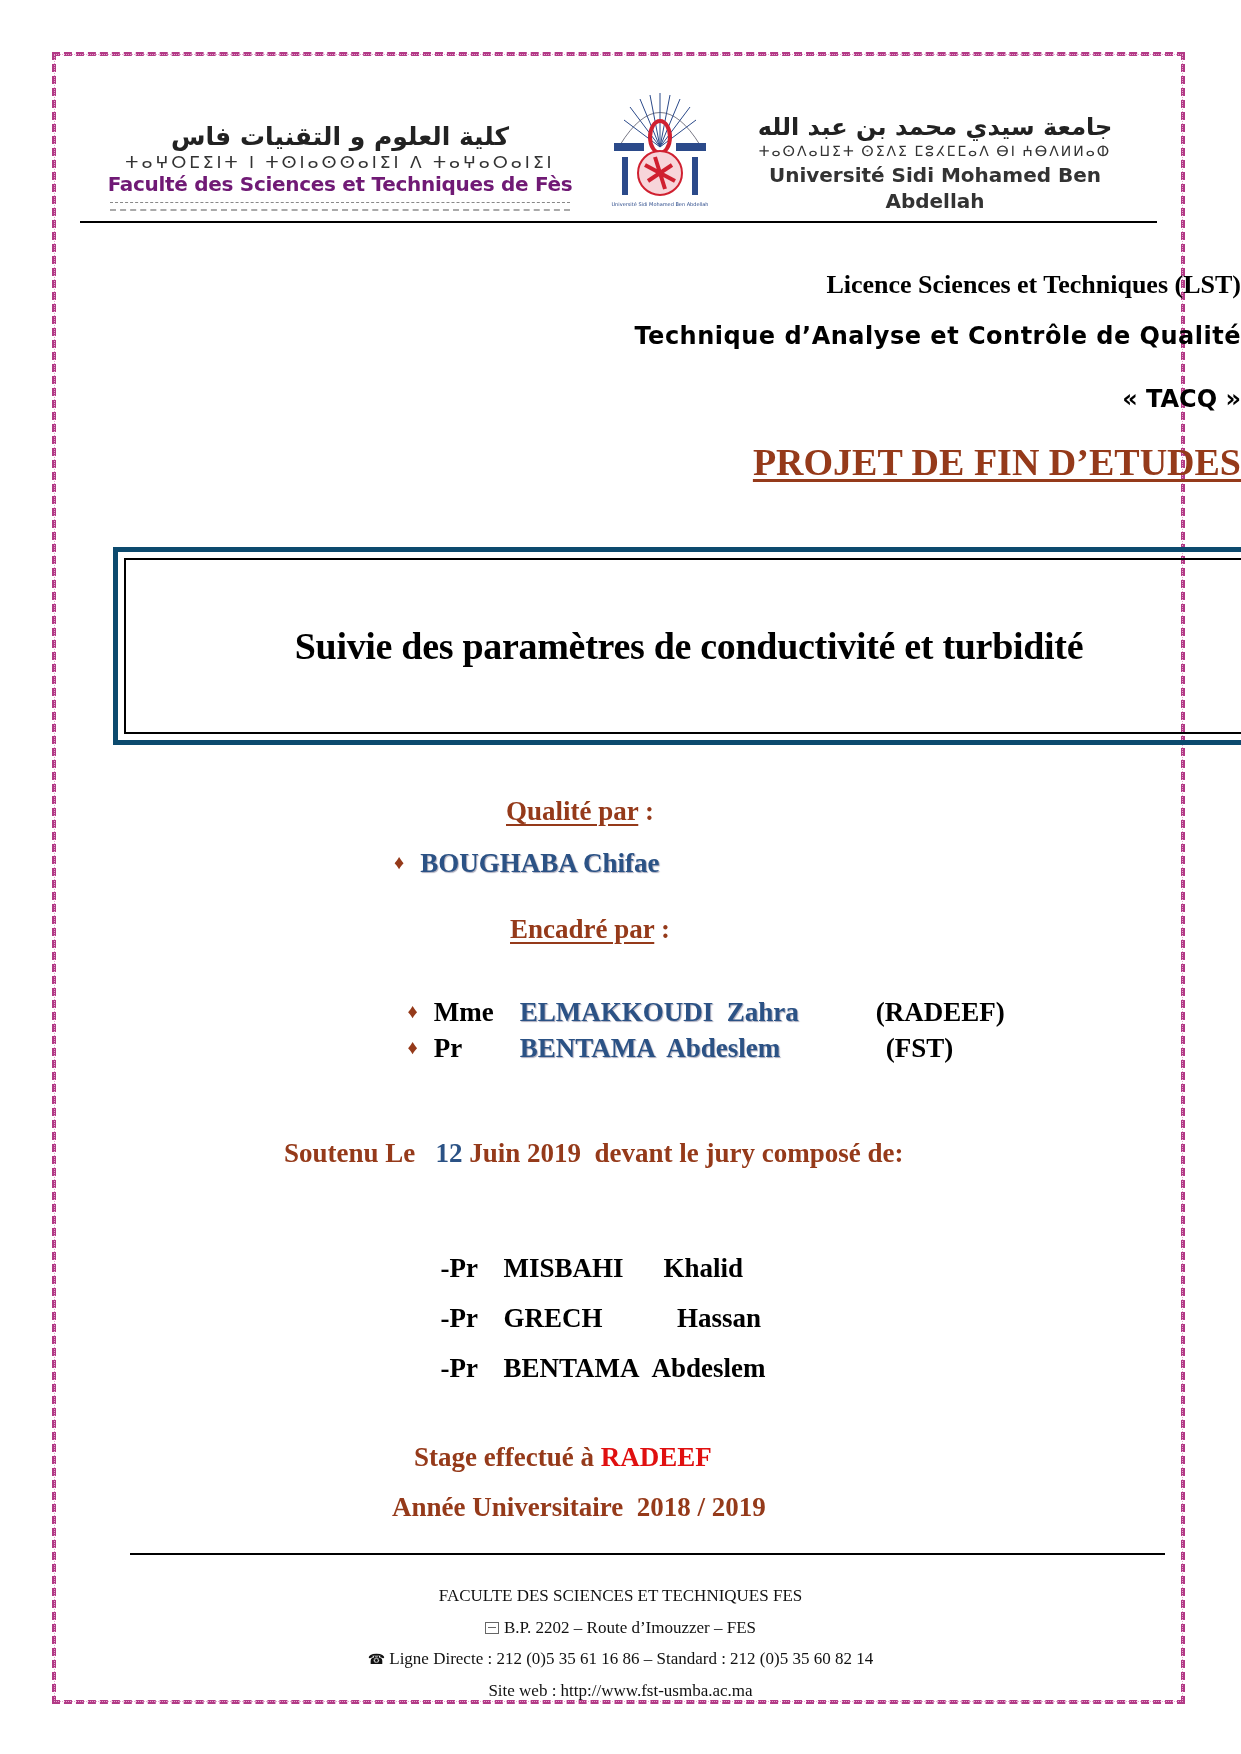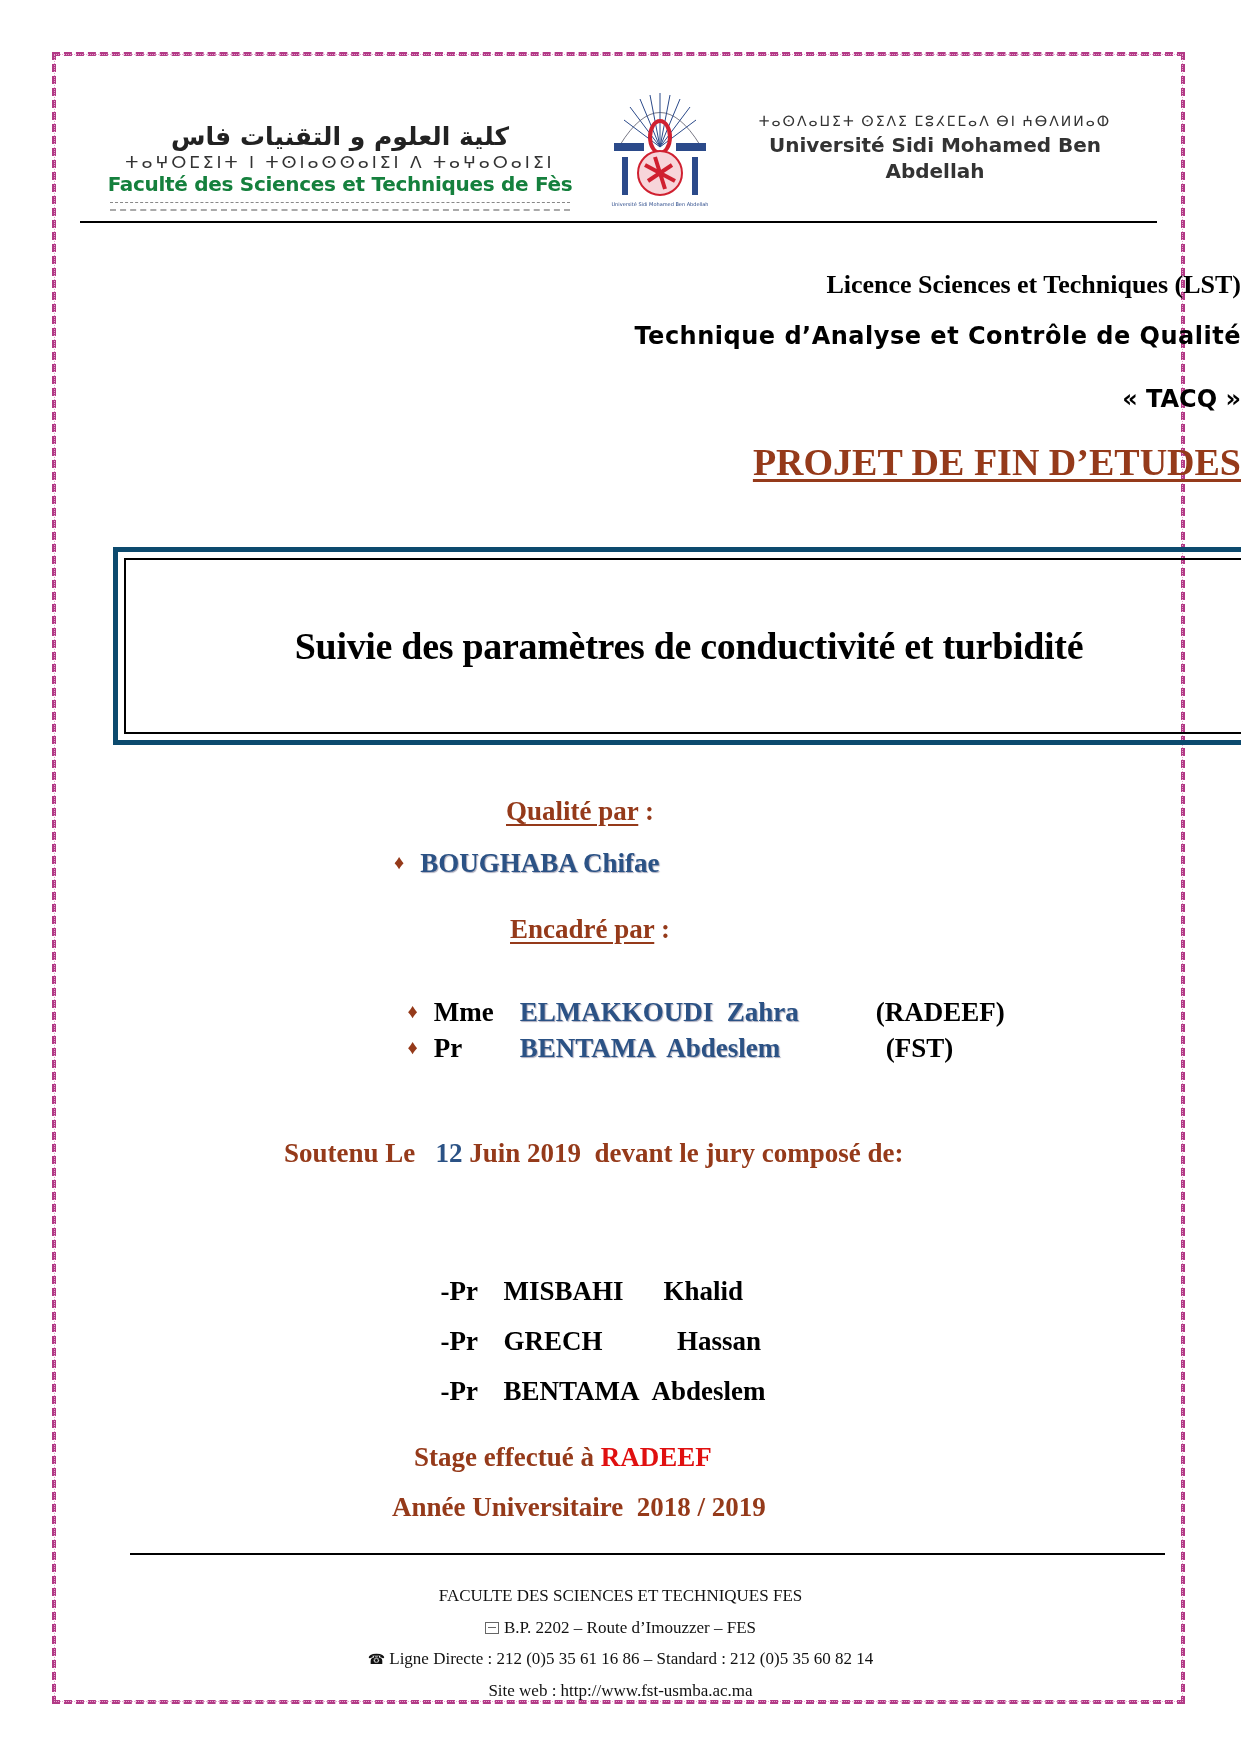--- a/index.html
+++ b/index.html
@@ -9,21 +9,21 @@
       position: absolute; left: 52px; top: 52px; width: 1133px; height: 1652px;
       border: 4px dashed #b23a86;
       box-sizing: border-box;
       outline: 1px dotted #e5a3cc; outline-offset: -3px;
     }
 
     
     .hdr-left { position: absolute; left: 100px; top: 122px; width: 480px; text-align: center; }
     .hdr-left .ar { font-family: "DejaVu Sans", sans-serif; font-size: 25px; font-weight: bold; direction: rtl; line-height: 30px; color: #222; }
     .hdr-left .tf { font-family: "DejaVu Sans", sans-serif; font-size: 17px; letter-spacing: 3px; line-height: 20px; color: #333; }
-    .hdr-left .fr { font-family: "DejaVu Sans", sans-serif; font-size: 20px; font-weight: bold; color: #15803d; line-height: 24px; letter-spacing: -0.3px; }
+    .hdr-left .fr { font-family: "DejaVu Sans", sans-serif; font-size: 20px; font-weight: bold; color: #701a75; line-height: 24px; letter-spacing: -0.3px; }
     .hdr-left .deco { margin: 6px auto 0; width: 460px; height: 6px; border-top: 1px dashed #888; border-bottom: 2px dashed #aaa; }
 
     .logo { position: absolute; left: 600px; top: 85px; width: 120px; height: 130px; }
 
     .hdr-right { position: absolute; left: 735px; top: 112px; width: 400px; text-align: center; }
     .hdr-right .ar { font-family: "DejaVu Sans", sans-serif; font-size: 24px; font-weight: bold; direction: rtl; line-height: 30px; color: #222; }
     .hdr-right .tf { font-family: Liberation Serif, serif; font-size: 14px; letter-spacing: 2px; line-height: 20px; color: #333; }
     .hdr-right .fr { font-family: "DejaVu Sans", sans-serif; font-size: 20px; font-weight: bold; color: #333; line-height: 26px; }
 
     .rule-top { position: absolute; left: 80px; top: 221px; width: 1077px; height: 2px; background: #000; }
@@ -55,21 +55,21 @@
     .sup2 { top: 1002px; }
     .sup .t { display: inline-block; }
     .sup .title { width: 86px; }
     .sup .name { width: 356px; }
 
     .soutenu { position: absolute; left: 284px; top: 1138px; font-size: 27px; font-weight: bold; color: #953a1a; white-space: pre; }
     .soutenu .day { color: #2b5285; }
 
     .jury { position: absolute; left: 427px; font-size: 27px; font-weight: bold; white-space: pre; }
     .jury .t { display: inline-block; }
-    .jury .pr { width: 63px; margin-top: 23px; }
+    .jury .pr { width: 63px; }
     .jury .last { width: 160px; }
     .jury1 { top: 1222px; }
     .jury2 { top: 1272px; }
     .jury3 { top: 1322px; }
 
     .stage { position: absolute; left: 414px; top: 1442px; font-size: 27px; font-weight: bold; color: #953a1a; }
     .stage .red { color: #e01010; margin-top: 24px; }
     .annee { position: absolute; left: 392px; top: 1492px; font-size: 27px; font-weight: bold; color: #953a1a; white-space: pre; }
 
     .rule-bottom { position: absolute; left: 130px; top: 1553px; width: 1035px; height: 2px; background: #000; }
@@ -114,20 +114,21 @@
     <rect x="22" y="72" width="6" height="38" fill="#2b4a8a"></rect>
     <rect x="92" y="72" width="6" height="38" fill="#2b4a8a"></rect>
     <ellipse cx="60" cy="52" rx="10" ry="16" fill="none" stroke="#d02030" stroke-width="4"></ellipse>
     <circle cx="60" cy="88" r="22" fill="#f7d5da" stroke="#d02030" stroke-width="2"></circle>
     <path d="M45 80 L75 96 M48 96 L72 80 M55 72 L65 104" stroke="#d02030" stroke-width="4"></path>
     <text x="60" y="121" font-size="5" text-anchor="middle" fill="#2b4a8a" font-family="DejaVu Sans, sans-serif">Université Sidi Mohamed Ben Abdellah</text>
   </svg>
 </div>
 
 <div class="hdr-right">
+  <div class="ar">جامعة سيدي محمد بن عبد الله</div>
   <div class="tf">ⵜⴰⵙⴷⴰⵡⵉⵜ ⵙⵉⴷⵉ ⵎⵓⵃⵎⵎⴰⴷ ⴱⵏ ⵄⴱⴷⵍⵍⴰⵀ</div>
   <div class="fr">Université Sidi Mohamed Ben Abdellah</div>
 </div>
 
 <div class="rule-top"></div>
 
 <div class="center lst">Licence Sciences et Techniques (LST)</div>
 <div class="center tacq-title">Technique d’Analyse et Contrôle de Qualité</div>
 <div class="center tacq">« TACQ »</div>
 <div class="center pfe">PROJET DE FIN D’ETUDES</div>

